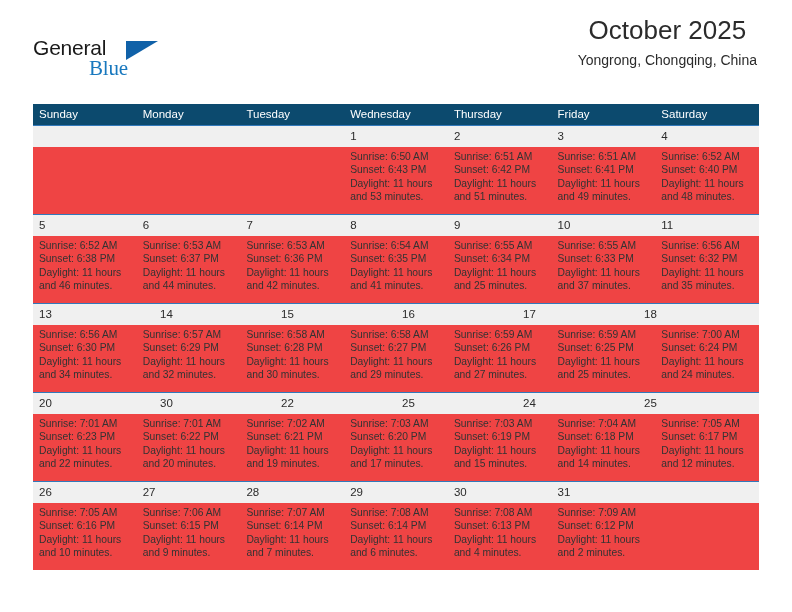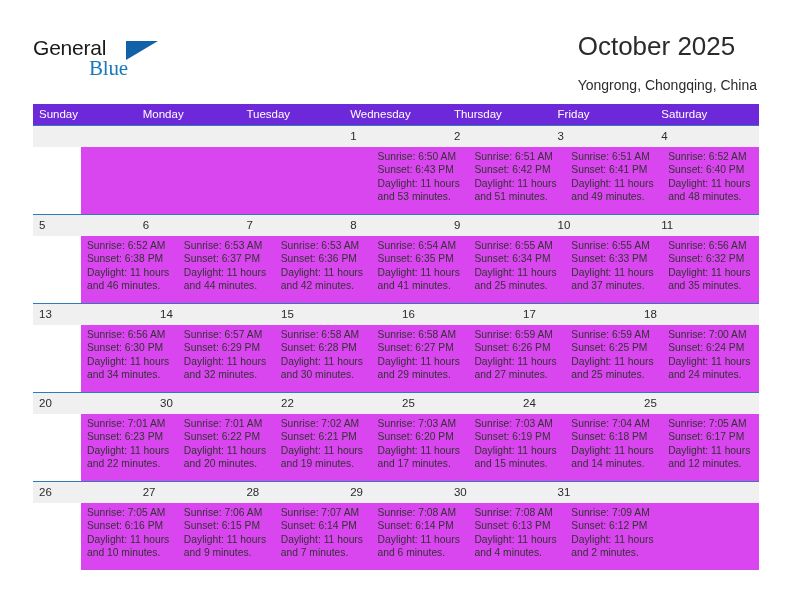--- a/index.html
+++ b/index.html
@@ -60,49 +60,49 @@
     top: 5px;
     width: 0;
     height: 0;
     border-left: 32px solid #1061a8;
     border-bottom: 19px solid transparent;
   }
 
   .title-block {
     position: absolute;
     right: 35px;
-    top: 30px;
-    text-align: left;
+    top: 14px;
+    text-align: center;
   }
   .cal-title {
     font-size: 26px;
     font-weight: normal;
     color: #2b2b2b;
     line-height: 32px;
     white-space: nowrap;
   }
   .cal-subtitle {
-    margin-top: 14px;
+    margin-top: 5px;
     font-size: 14px;
     font-weight: normal;
     color: #2b2b2b;
     line-height: 18px;
     white-space: nowrap;
   }
 
   
   .calendar {
     position: absolute;
     left: 33px;
     top: 104px;
     width: 726px;
   }
   .dow-row {
     display: flex;
-    background: #6d28d9;
+    background: #0c4a6e;
     height: 21px;
   }
   .dow-cell {
     flex: 1 1 0;
     color: #ffffff;
     font-size: 11.5px;
     line-height: 21px;
     padding-left: 6px;
     box-sizing: border-box;
     white-space: nowrap;
@@ -123,23 +123,22 @@
   .num-cell {
     flex: 1 1 0;
     font-size: 11.5px;
     line-height: 21px;
     color: #2b2b2b;
     padding-left: 6px;
     box-sizing: border-box;
   }
   .week-body {
     display: flex;
-    background: #d946ef;
+    background: #ef4444;
     height: 67px;
-    margin-left: 48px;
   }
   .body-cell {
     flex: 1 1 0;
     padding: 3px 7px 0 6px;
     box-sizing: border-box;
   }
   .body-cell .line {
     font-size: 10.3px;
     line-height: 13.3px;
     color: #333333;

